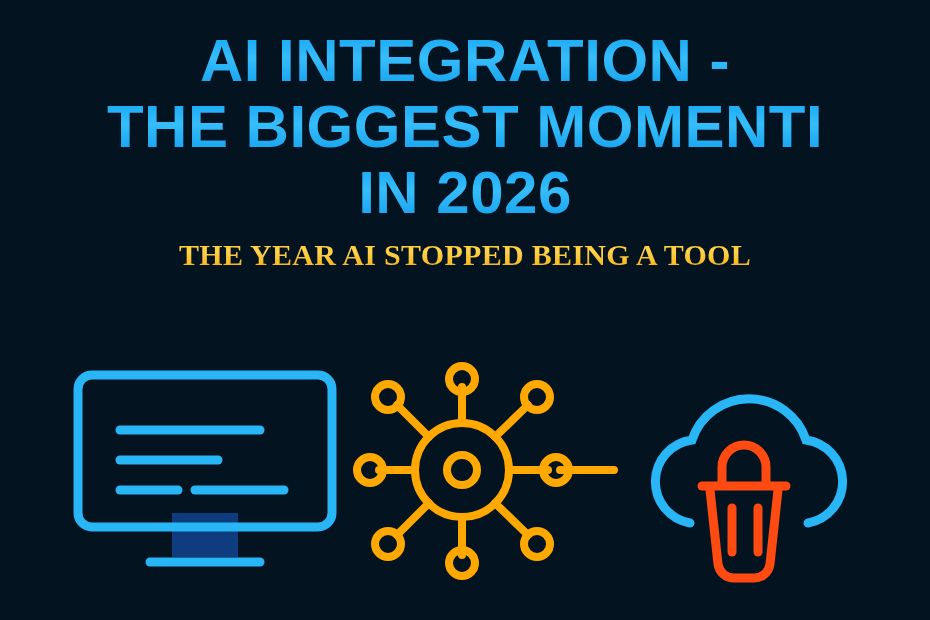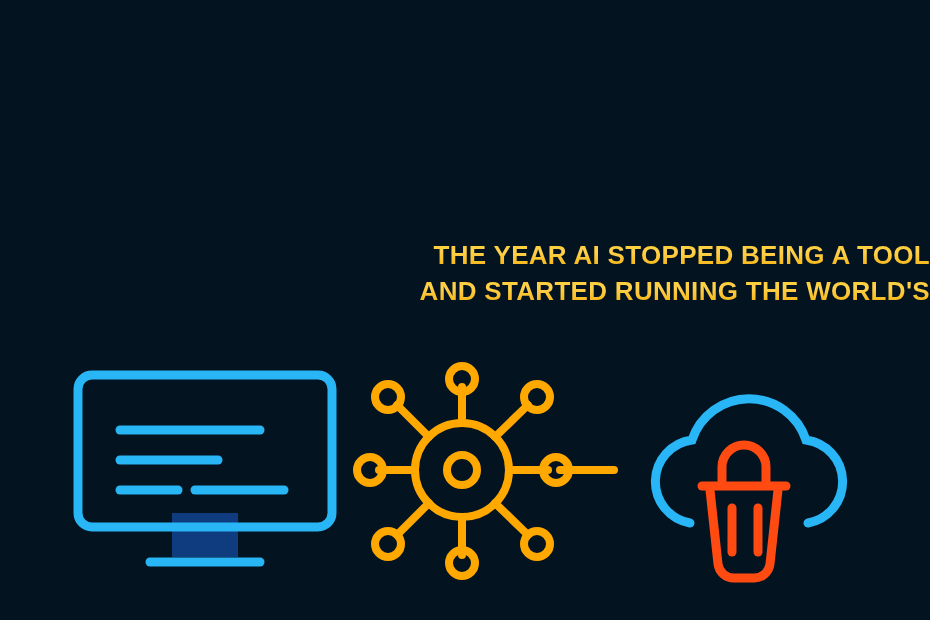--- a/index.html
+++ b/index.html
@@ -42,32 +42,31 @@
   
   .subhead-block {
     position: absolute;
     left: 0;
     top: 237px;
     width: 930px;
     text-align: center;
   }
   .subhead-line {
     display: block;
-    font-family: Liberation Sans, sans-serif;
+    font-family: Liberation Serif, serif;
     font-weight: 700;
-    font-size: 26px;
+    font-size: 30px;
     line-height: 36px;
     letter-spacing: 0.3px;
     color: #FFC107;
     background: linear-gradient(180deg, #FFC61A 0%, #FFD24D 40%, #F2A900 100%);
     -webkit-background-clip: text;
     background-clip: text;
     -webkit-text-fill-color: transparent;
     white-space: nowrap;
-    text-align: right;
   }
 
   
   .icon-row {
     position: absolute;
     left: 0;
     top: 360px;
     width: 930px;
     height: 245px;
   }
@@ -75,24 +74,28 @@
   #monitor-slot { left: 60px;  top: 5px;  width: 290px; height: 230px; }
   #network-slot { left: 352px; top: 5px;  width: 260px; height: 220px; }
   #cloud-slot   { left: 618px; top: 8px;  width: 260px; height: 225px; }
   .icon-svg { display: block; width: 100%; height: 100%; overflow: visible; }
 </style>
 </head>
 <body>
 
 <div id="poster">
 
+  <div class="headline-block">
+    <span class="headline-line">AI INTEGRATION -</span>
+    <span class="headline-line">THE BIGGEST MOMENTI</span>
+    <span class="headline-line">IN 2026</span>
+  </div>
 
   <div class="subhead-block">
     <span class="subhead-line">THE YEAR AI STOPPED BEING A TOOL</span>
-    <span class="subhead-line">AND STARTED RUNNING THE WORLD'S</span>
   </div>
 
   <div class="icon-row">
 
     <div class="icon-slot" id="monitor-slot">
       <svg class="icon-svg" viewBox="0 0 290 230" xmlns="http://www.w3.org/2000/svg">
 
         <rect x="112" y="148" width="66" height="44" fill="#0E3C7E"></rect>
 
         <rect x="18" y="10" width="254" height="152" rx="14" ry="14" fill="none" stroke="#29B6F6" stroke-width="9"></rect>

